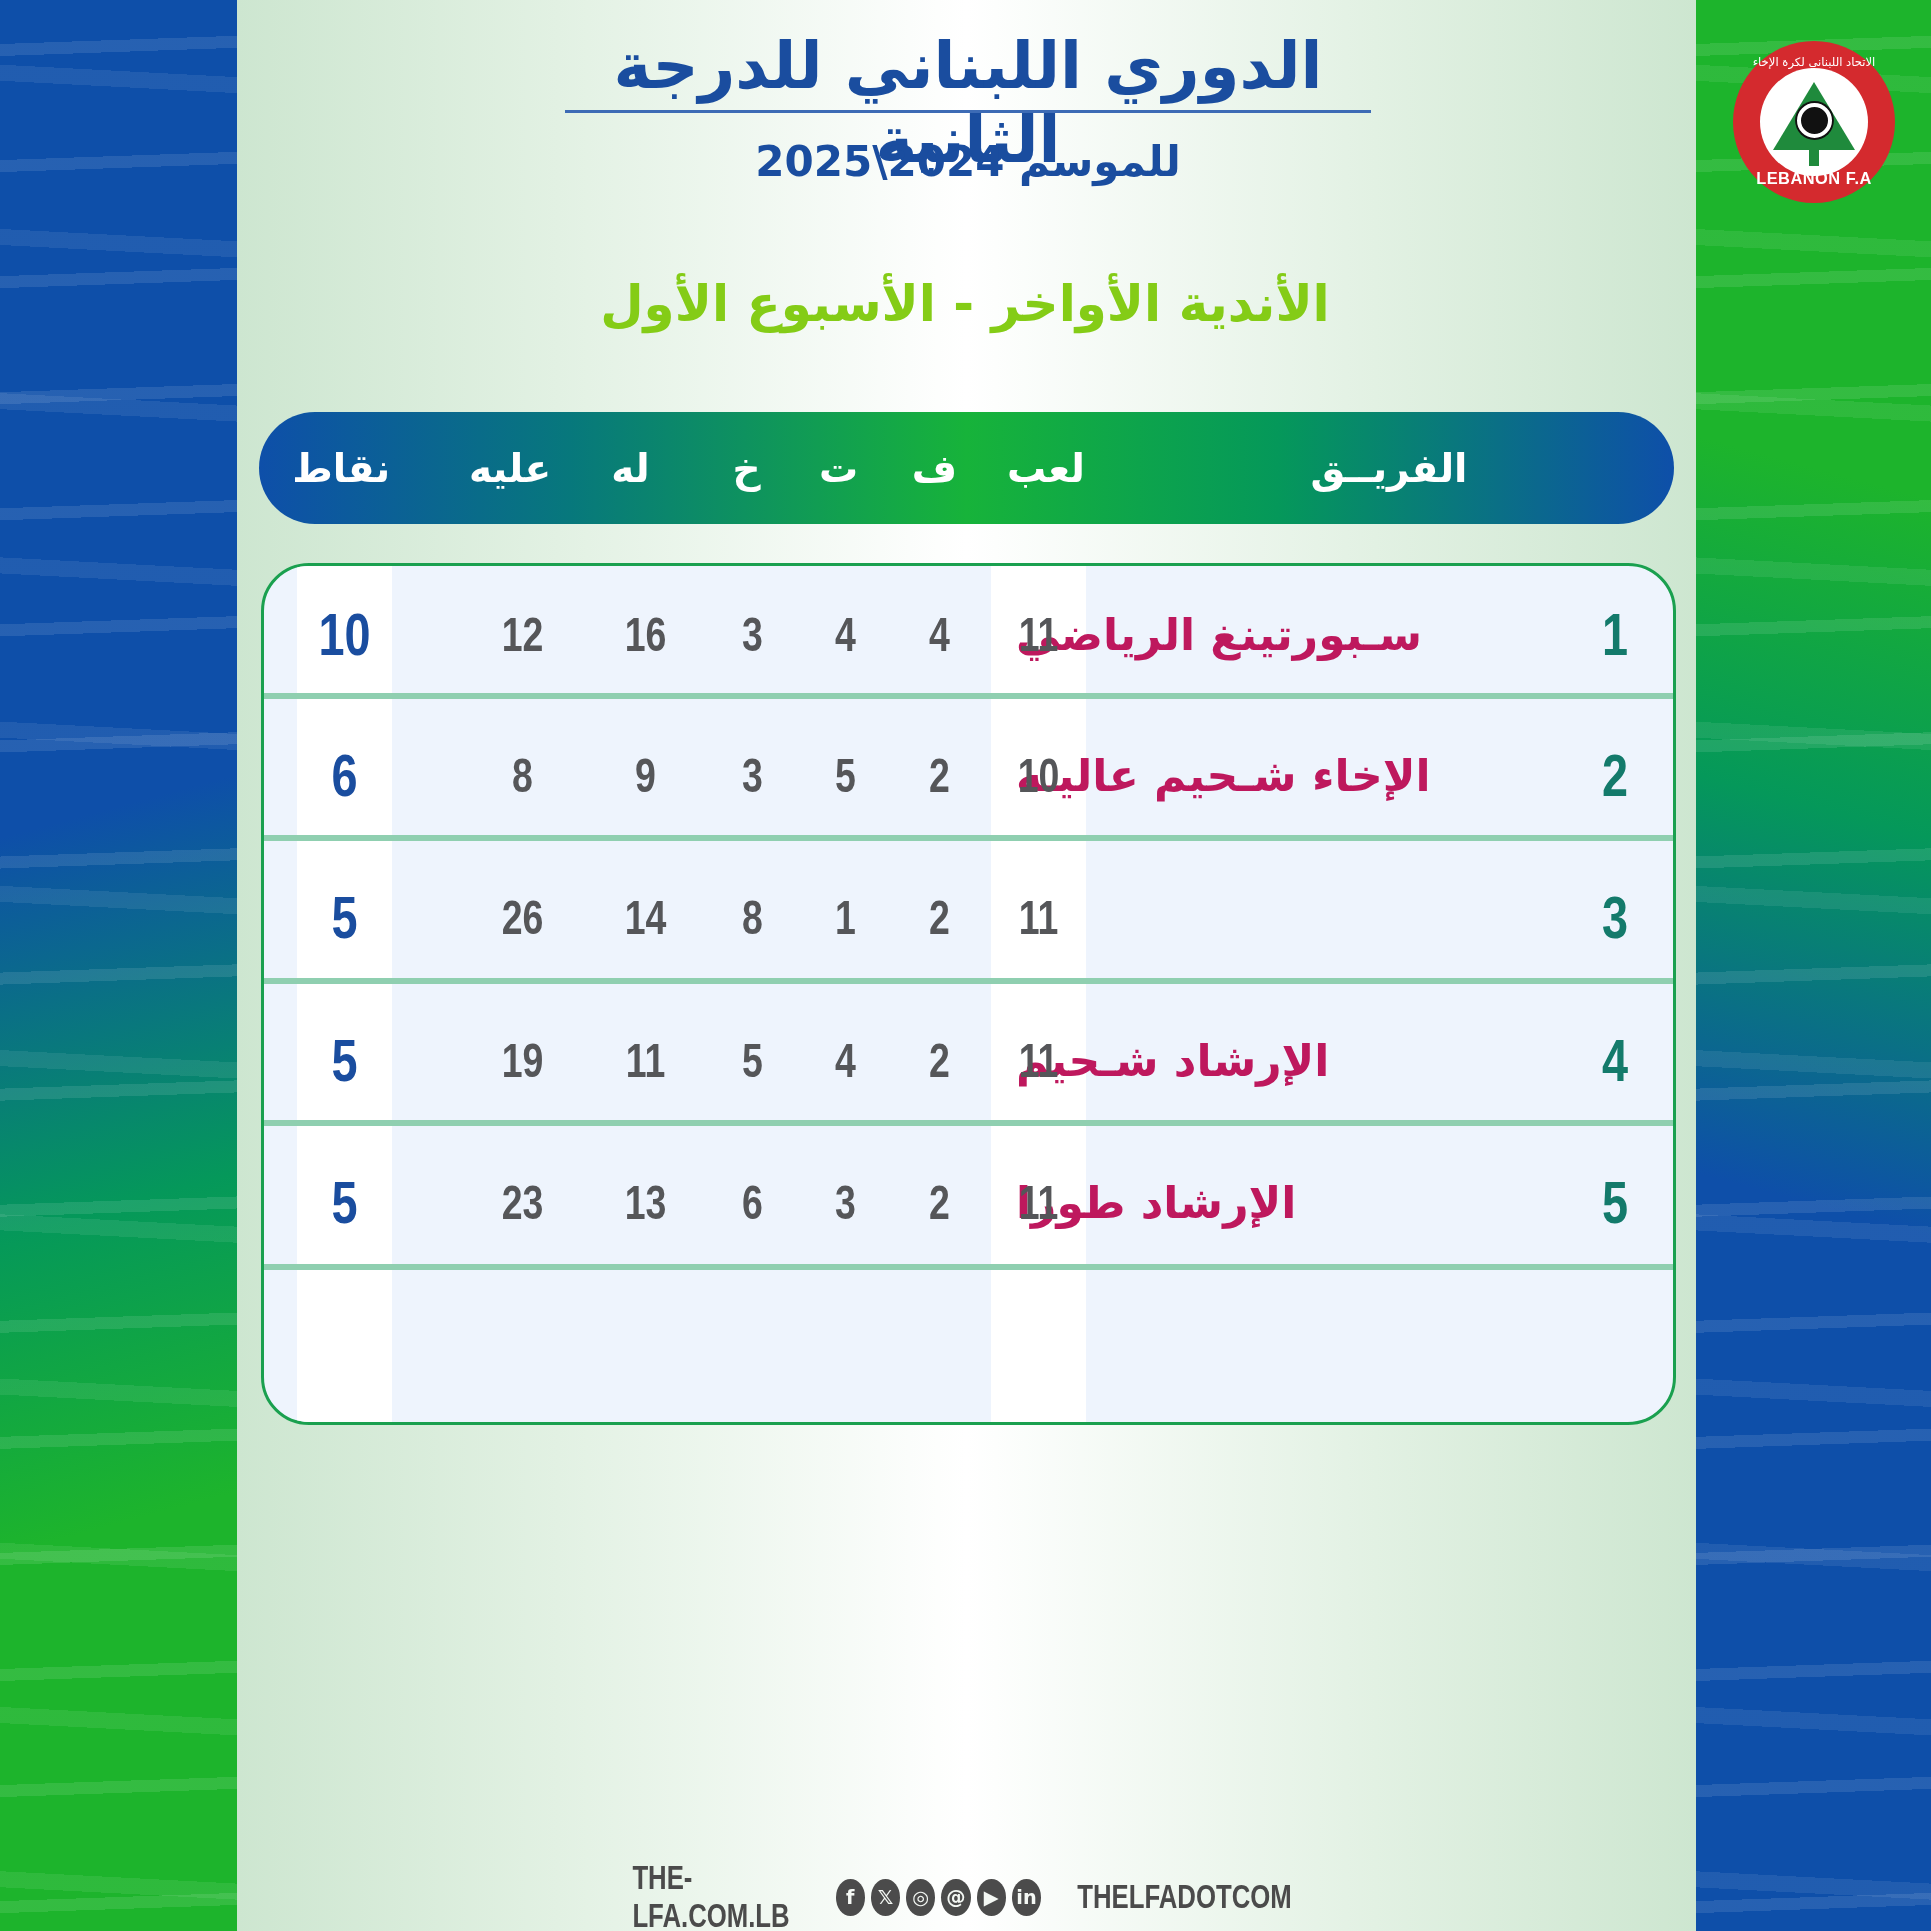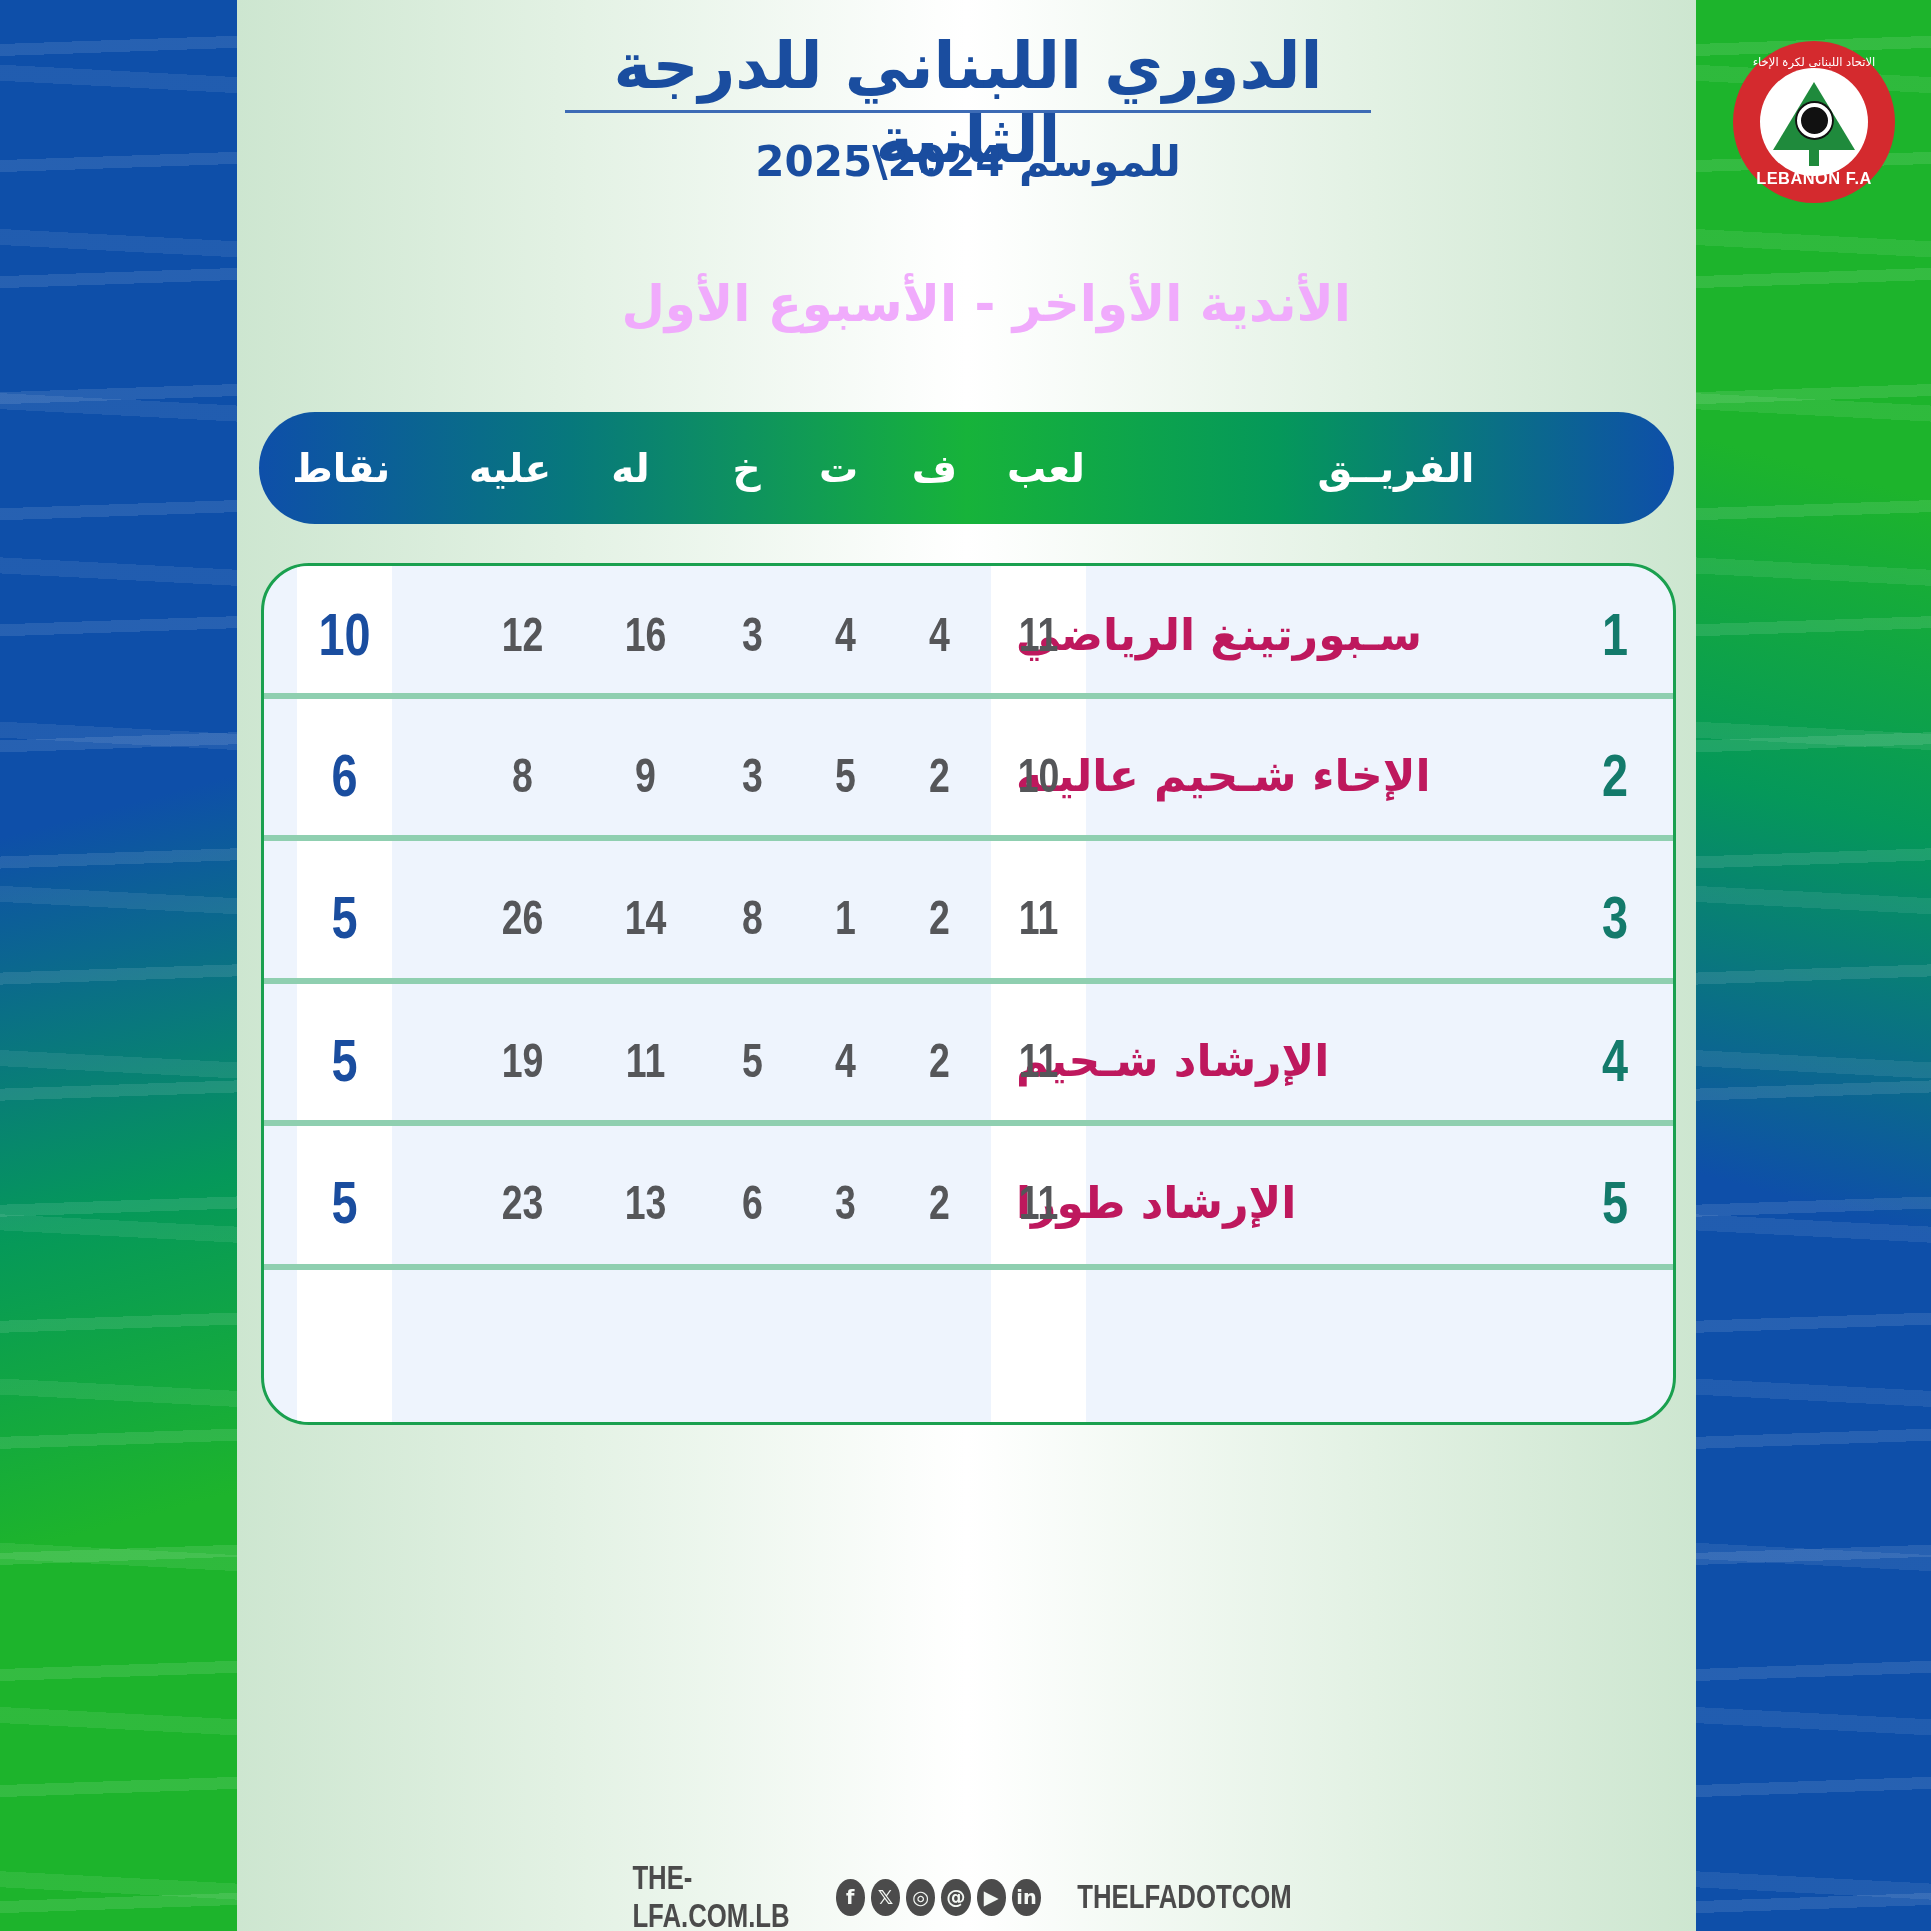--- a/index.html
+++ b/index.html
@@ -29,22 +29,22 @@
     color: #1a4d9f; font-size: 64px; font-weight: bold; direction: rtl;
   }
   .title-rule {
     position: absolute; left: 565px; width: 806px; top: 110px; height: 2.9px; background: #3d6bb5;
   }
   .subtitle {
     position: absolute; left: 565px; width: 806px; top: 137px; text-align: center;
     color: #1a4d9f; font-size: 42px; font-weight: bold; direction: rtl;
   }
   .section-title {
-    position: absolute; left: 579px; width: 772px; top: 275px; text-align: right;
-    color: #f0abfc; font-size: 50px; font-weight: bold; direction: rtl;
+    position: absolute; left: 579px; width: 772px; top: 275px; text-align: center;
+    color: #84cc16; font-size: 50px; font-weight: bold; direction: rtl;
   }
   .logo {
     position: absolute; left: 1733px; top: 41px; width: 162px; height: 162px;
     border-radius: 50%; background: #d42a2e; display: flex; align-items: center; justify-content: center;
   }
   .logo-inner {
     width: 108px; height: 108px; border-radius: 50%; background: #ffffff; position: relative;
     display: flex; align-items: center; justify-content: center;
   }
   .logo-tree { position: absolute; width: 0; height: 0; border-left: 41px solid transparent; border-right: 41px solid transparent; border-bottom: 68px solid #1f8a3c; top: 13.5px; }
@@ -120,21 +120,21 @@
   <div class="logo-arabic">الاتحاد اللبناني لكرة الإخاء</div>
   <div class="logo-inner">
     <div class="logo-tree"></div>
     <div class="logo-trunk"></div>
     <div class="logo-ball"></div>
   </div>
   <div class="logo-text">LEBANON F.A</div>
 </div>
 
 <div class="header-bar">
-  <div class="hcell" style="right:162px;width:232px;">الفريــق</div>
+  <div class="hcell" style="right:169px;width:232px;">الفريــق</div>
   <div class="hcell" style="left:724px;width:126px;">لعب</div>
   <div class="hcell" style="left:637px;width:77px;">ف</div>
   <div class="hcell" style="left:541px;width:77px;">ت</div>
   <div class="hcell" style="left:449px;width:77px;">خ</div>
   <div class="hcell" style="left:323px;width:97px;">له</div>
   <div class="hcell" style="left:188px;width:126px;">عليه</div>
   <div class="hcell" style="left:19.3px;width:126px;">نقاط</div>
 </div>
 
 <div class="table">

